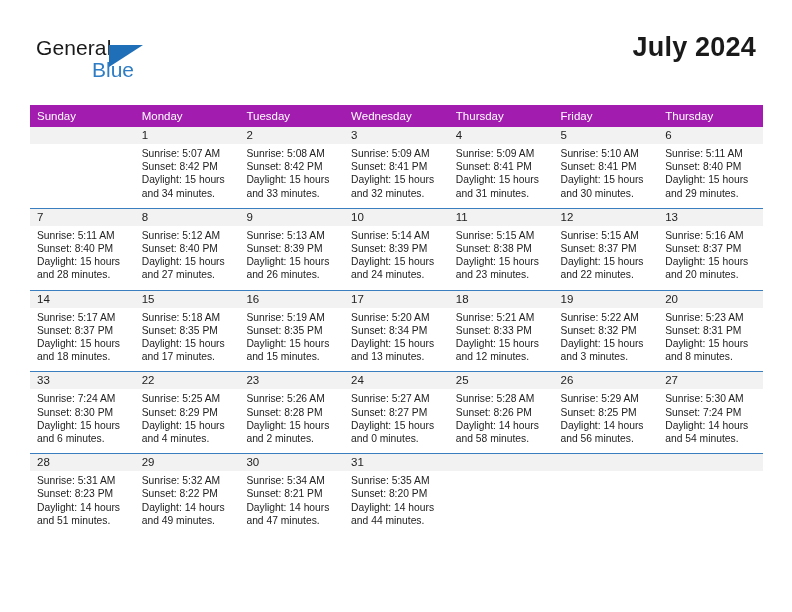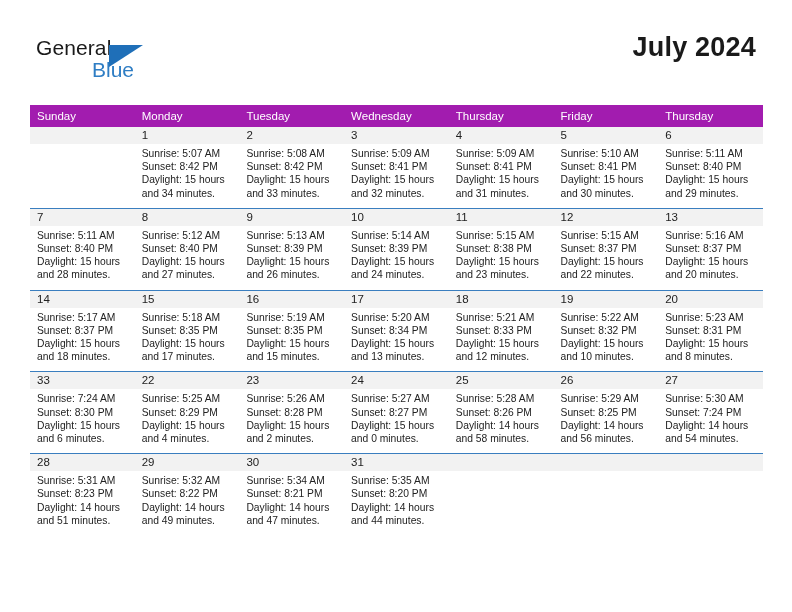--- a/index.html
+++ b/index.html
@@ -370,21 +370,21 @@
               </div>
             </div>
           </td>
           <td>
             <div class="cell-inner">
               <span class="daynum">19</span>
               <div class="details">
                 <div>Sunrise: 5:22 AM</div>
                 <div>Sunset: 8:32 PM</div>
                 <div>Daylight: 15 hours</div>
-                <div>and 10 minutes.</div>
+                <div>and 3 minutes.</div>
               </div>
             </div>
           </td>
           <td>
             <div class="cell-inner">
               <span class="daynum">20</span>
               <div class="details">
                 <div>Sunrise: 5:23 AM</div>
                 <div>Sunset: 8:31 PM</div>
                 <div>Daylight: 15 hours</div>

